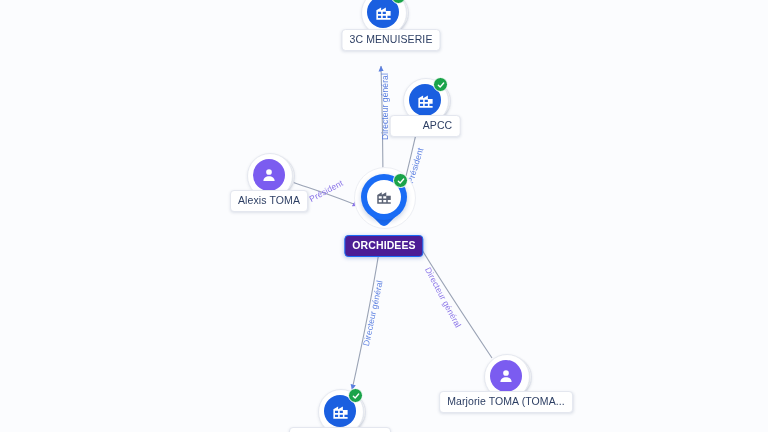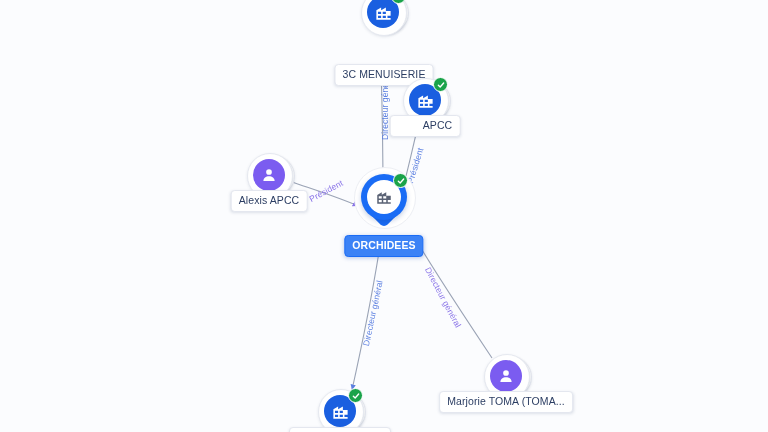--- a/index.html
+++ b/index.html
@@ -141,21 +141,21 @@
     line-height: 1;
     padding: 4px 7px 5px 7px;
     border-radius: 4px;
     background: #ffffff;
     color: #2c3e63;
     border: 1px solid #e4e7ef;
     box-shadow: 0 1px 3px rgba(25,45,90,.13);
     letter-spacing: .1px;
   }
   .node-label.focus {
-    background: #3b82f6;
+    background: #4c1d95;
     color: #ffffff;
     border-color: #1a6cf5;
     font-weight: bold;
     box-shadow: 0 1px 4px rgba(20,70,180,.30);
   }
   .node-label.clipped { overflow: hidden; }
 
   
   .edge-label {
     position: absolute;
@@ -216,21 +216,21 @@
             <path d="M3 21V9.2l6-3.4V9l6-3.4v4.6h6V21H3zm2-2h4v-3H5v3zm0-5h4v-3H5v3zm6 5h4v-3h-4v3zm0-5h4v-3h-4v3zm6 5h4v-3h-4v3z"></path>
           </svg>
         </div>
         <div class="badge" style="right:-1px; top:-1px;">
           <svg width="8" height="8" viewBox="0 0 24 24" fill="none" stroke="#ffffff" stroke-width="4" stroke-linecap="round" stroke-linejoin="round">
             <path d="M4 12.5 L9.5 18 L20 6"></path>
           </svg>
         </div>
       </div>
     </div>
-    <div class="node-label" style="left:1px; top:17px;margin-top:35px;">3C MENUISERIE</div>
+    <div class="node-label" style="left:8px; top:17px;">3C MENUISERIE</div>
   </div>
 
   <div class="node" style="left:425px; top:100px;">
     <div class="node-icon-wrap">
       <div class="co-stack">
         <div class="card c3"></div>
         <div class="card c2"></div>
         <div class="card c1"></div>
         <div class="co-disc">
           <svg width="19" height="19" viewBox="0 0 24 24" fill="#ffffff">
@@ -254,21 +254,21 @@
         <div class="card c2"></div>
         <div class="card c1"></div>
         <div class="pe-disc">
           <svg width="18" height="18" viewBox="0 0 24 24" fill="#ffffff">
             <circle cx="12" cy="8" r="3.8"></circle>
             <path d="M4.5 20c0-4.1 3.4-6.4 7.5-6.4s7.5 2.3 7.5 6.4z"></path>
           </svg>
         </div>
       </div>
     </div>
-    <div class="node-label" style="left:0px; top:15px;">Alexis APCC</div>
+    <div class="node-label" style="left:0px; top:15px;">Alexis TOMA</div>
   </div>
 
   <div class="node" style="left:384px; top:228px;">
     <div class="pin-wrap">
       <div class="pin-halo"></div>
       <div class="pin-tail"></div>
       <div class="pin-body"></div>
       <div class="pin-inner">
         <svg width="18" height="18" viewBox="0 0 24 24" fill="#5a6274">
           <path d="M3 21V9.2l6-3.4V9l6-3.4v4.6h6V21H3zm2-2h4v-3H5v3zm0-5h4v-3H5v3zm6 5h4v-3h-4v3zm0-5h4v-3h-4v3zm6 5h4v-3h-4v3z"></path>

